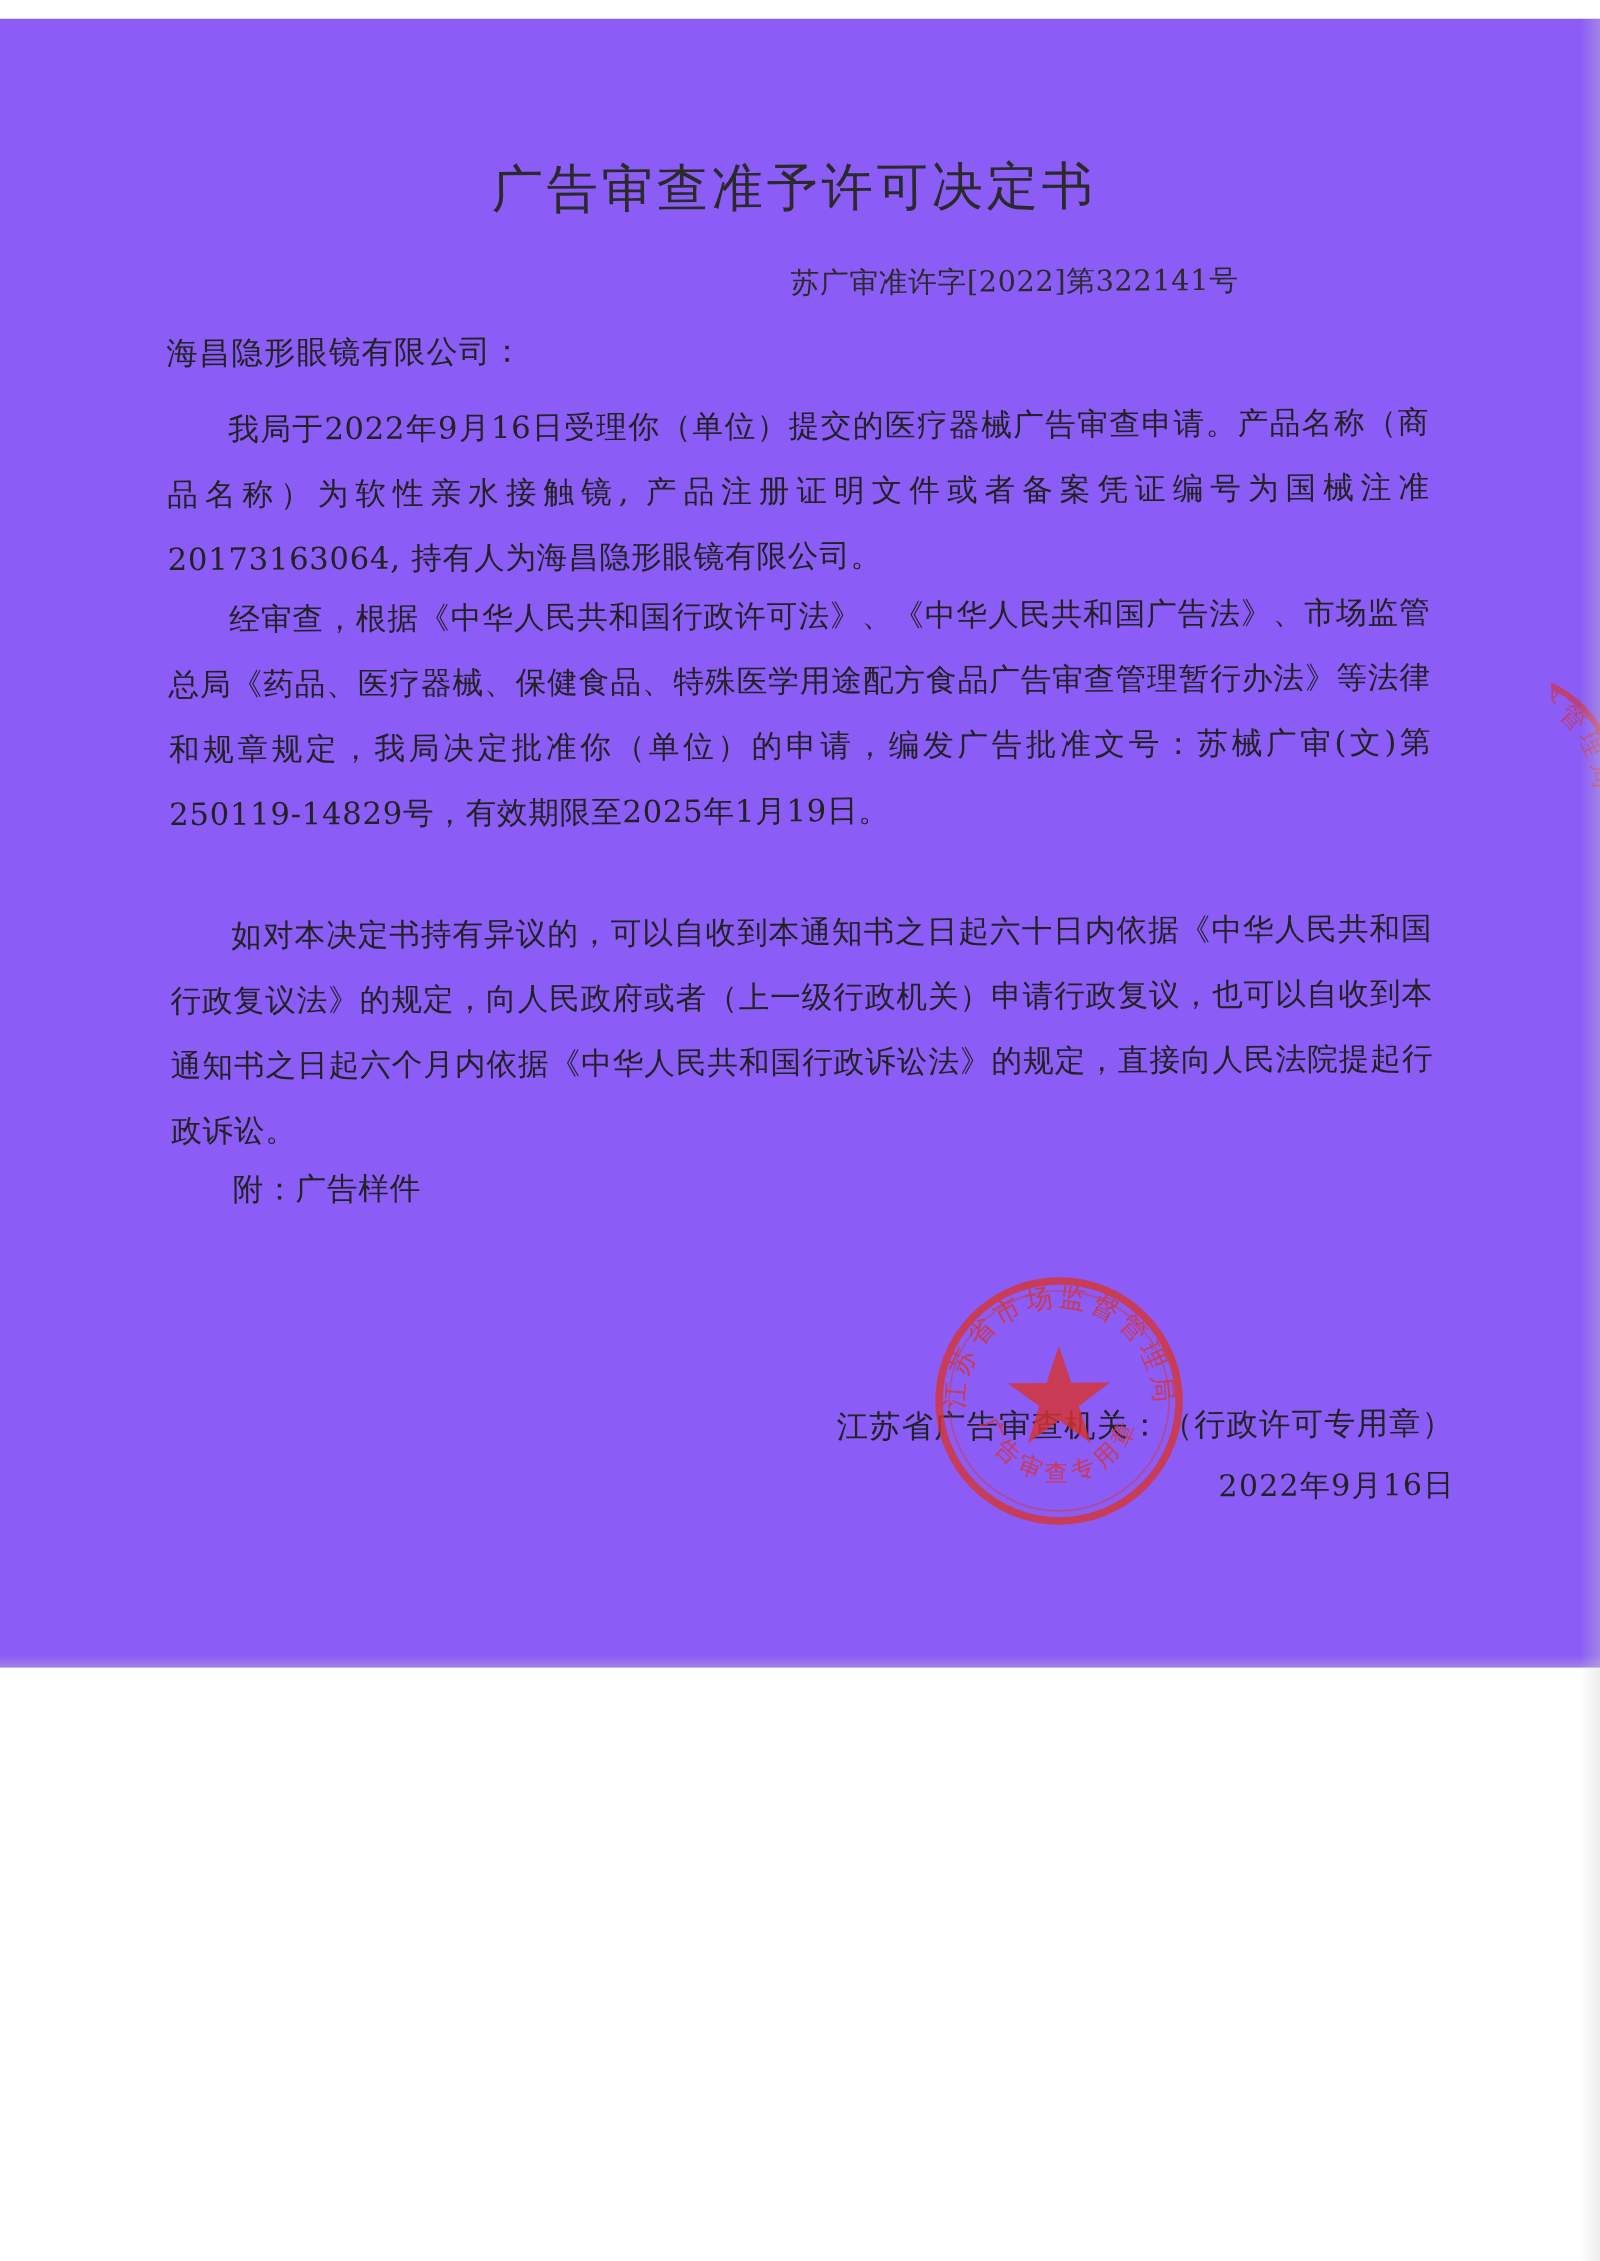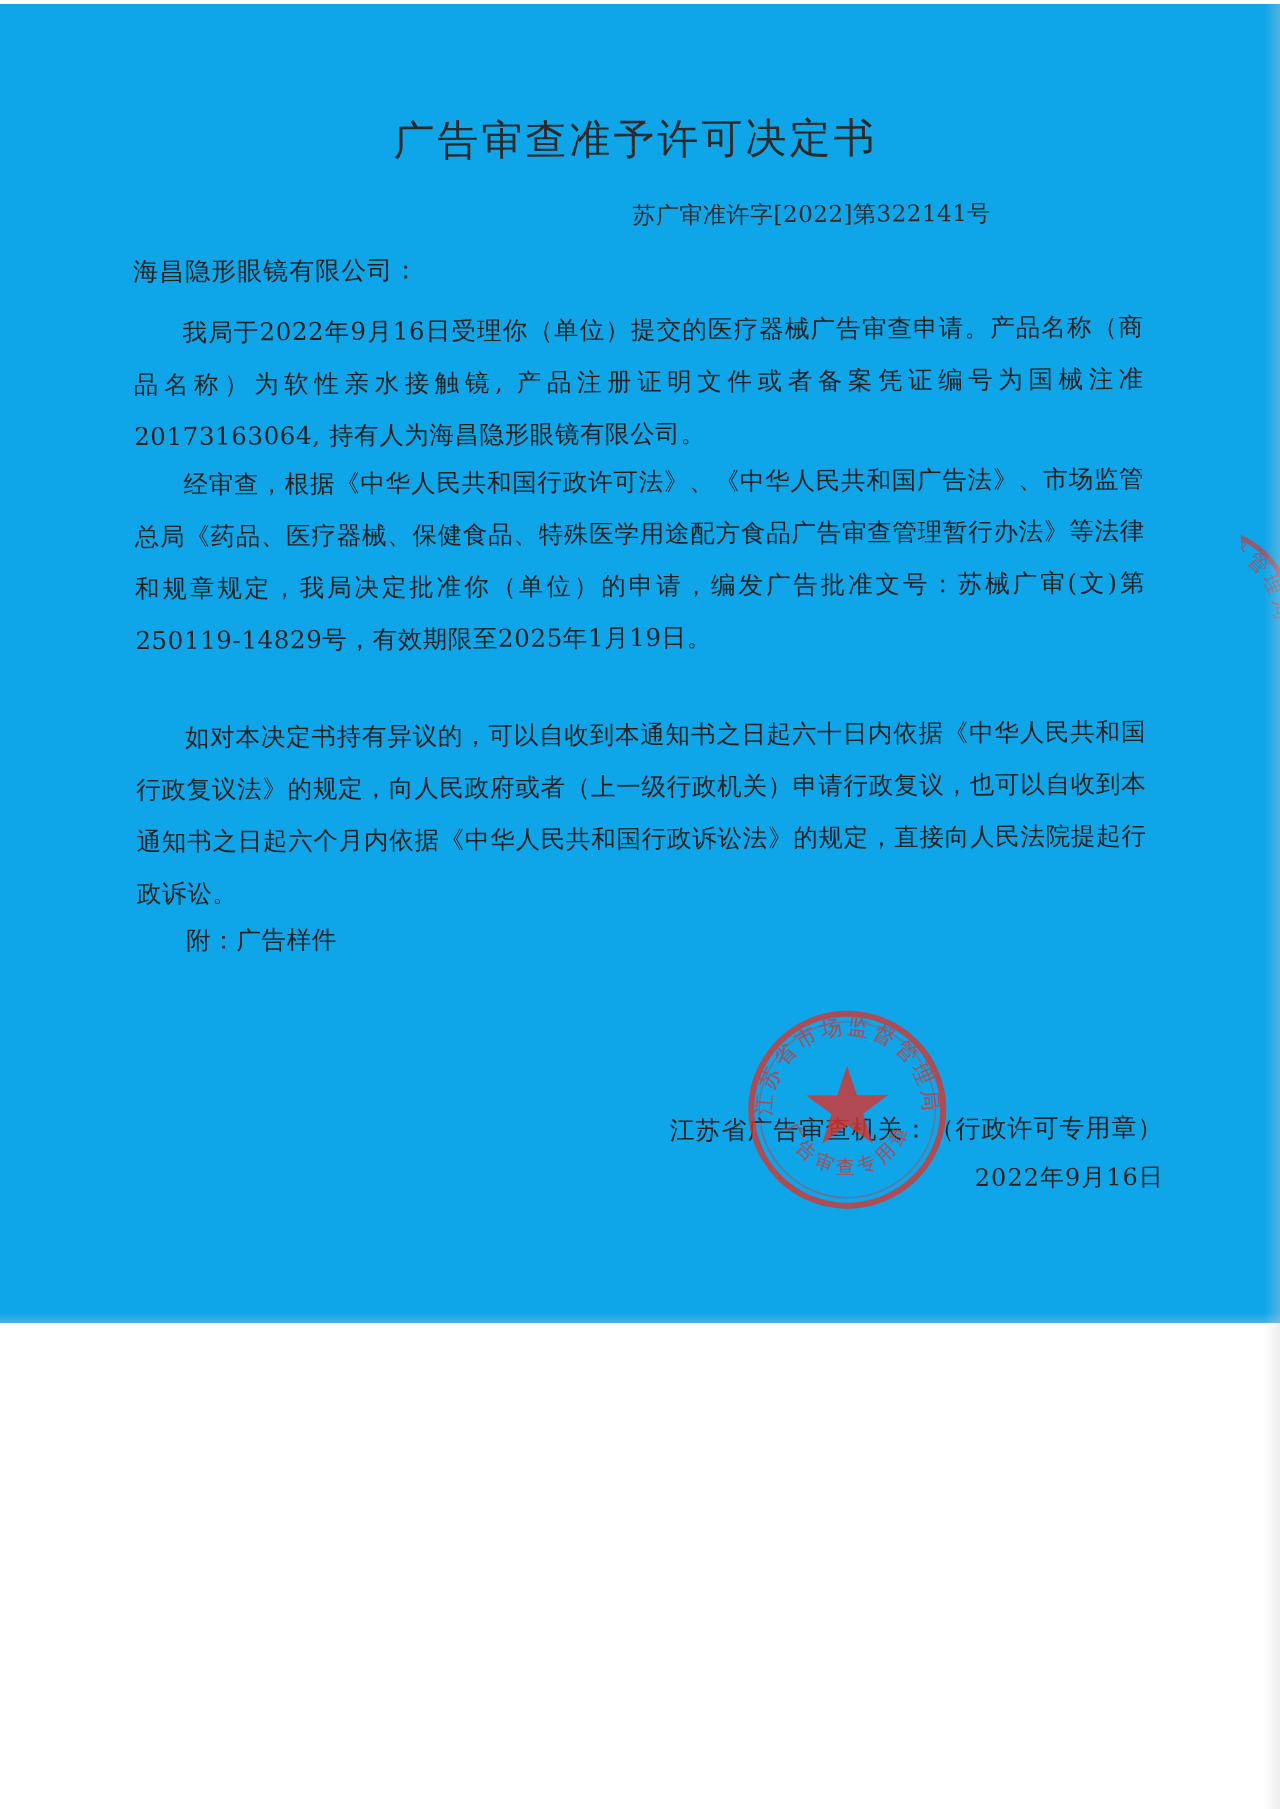--- a/index.html
+++ b/index.html
@@ -12,24 +12,24 @@
     height: 1809px;
     position: relative;
     font-family: "DejaVu Serif", "Liberation Serif", serif;
     color: #1a1a1a;
     overflow: hidden;
   }
 
   .page {
     position: absolute;
     left: 0;
-    top: 4px;
+    top: 15px;
     width: 1280px;
     height: 1319px;
-    background: #0ea5e9;
+    background: #8b5cf6;
   }
 
   
   .scan-inner {
     position: absolute;
     left: 0;
     top: 0;
     width: 1280px;
     height: 1809px;
     transform: rotate(-0.35deg);

